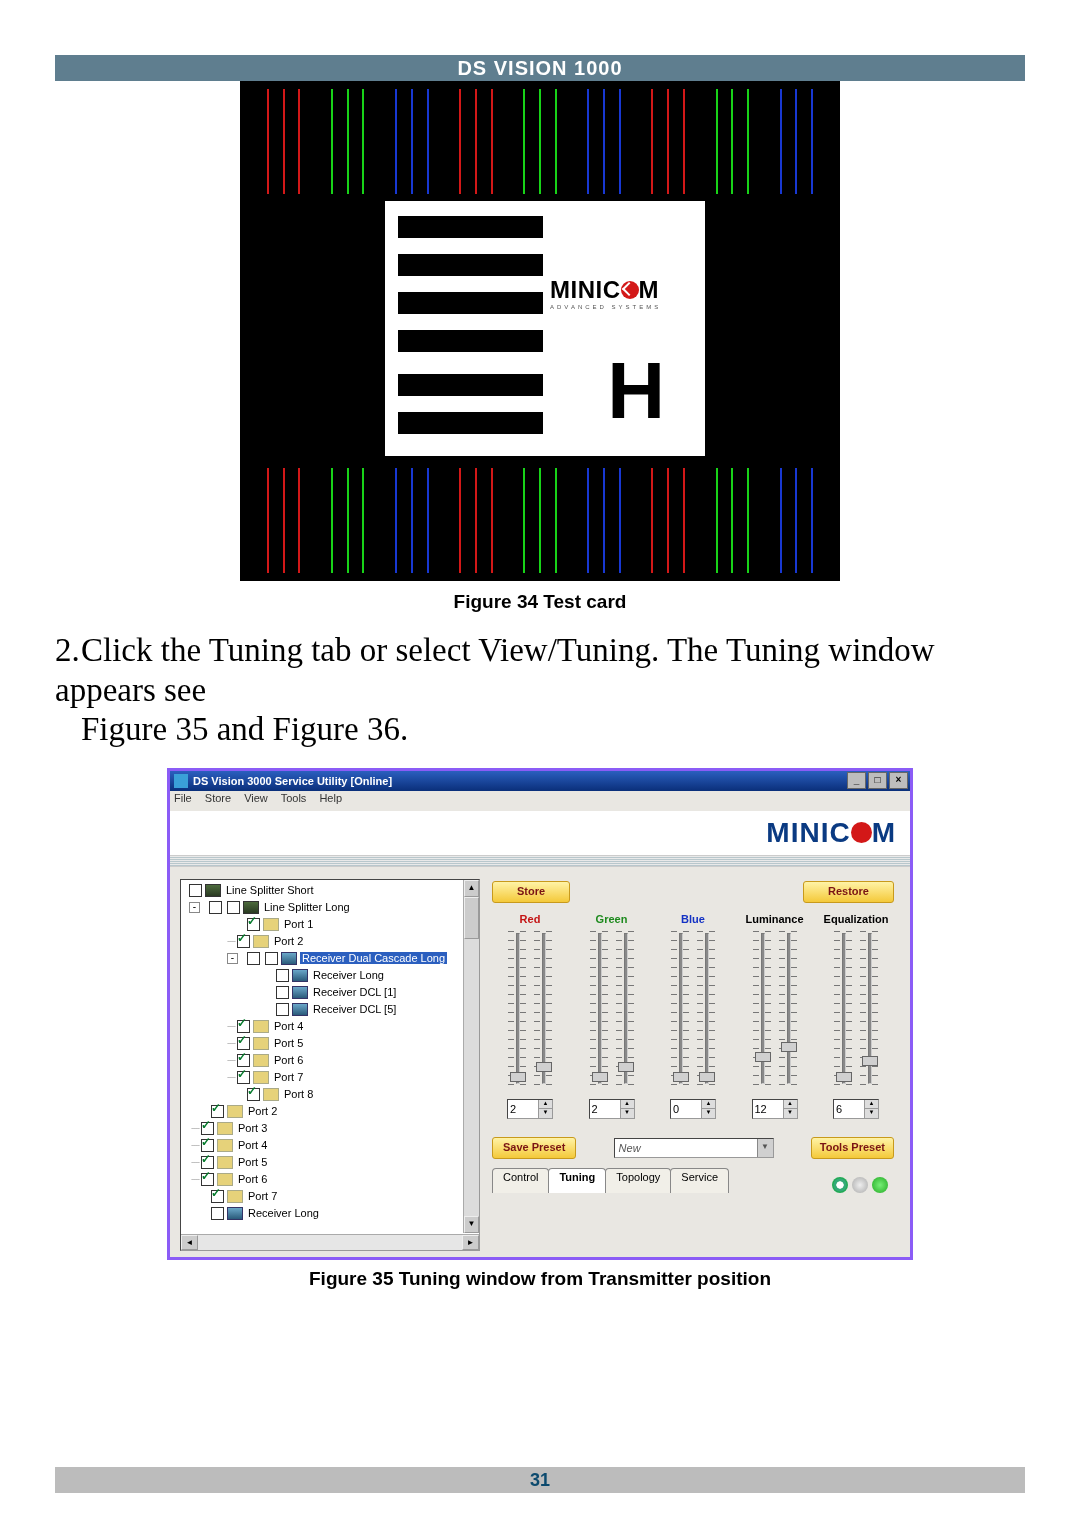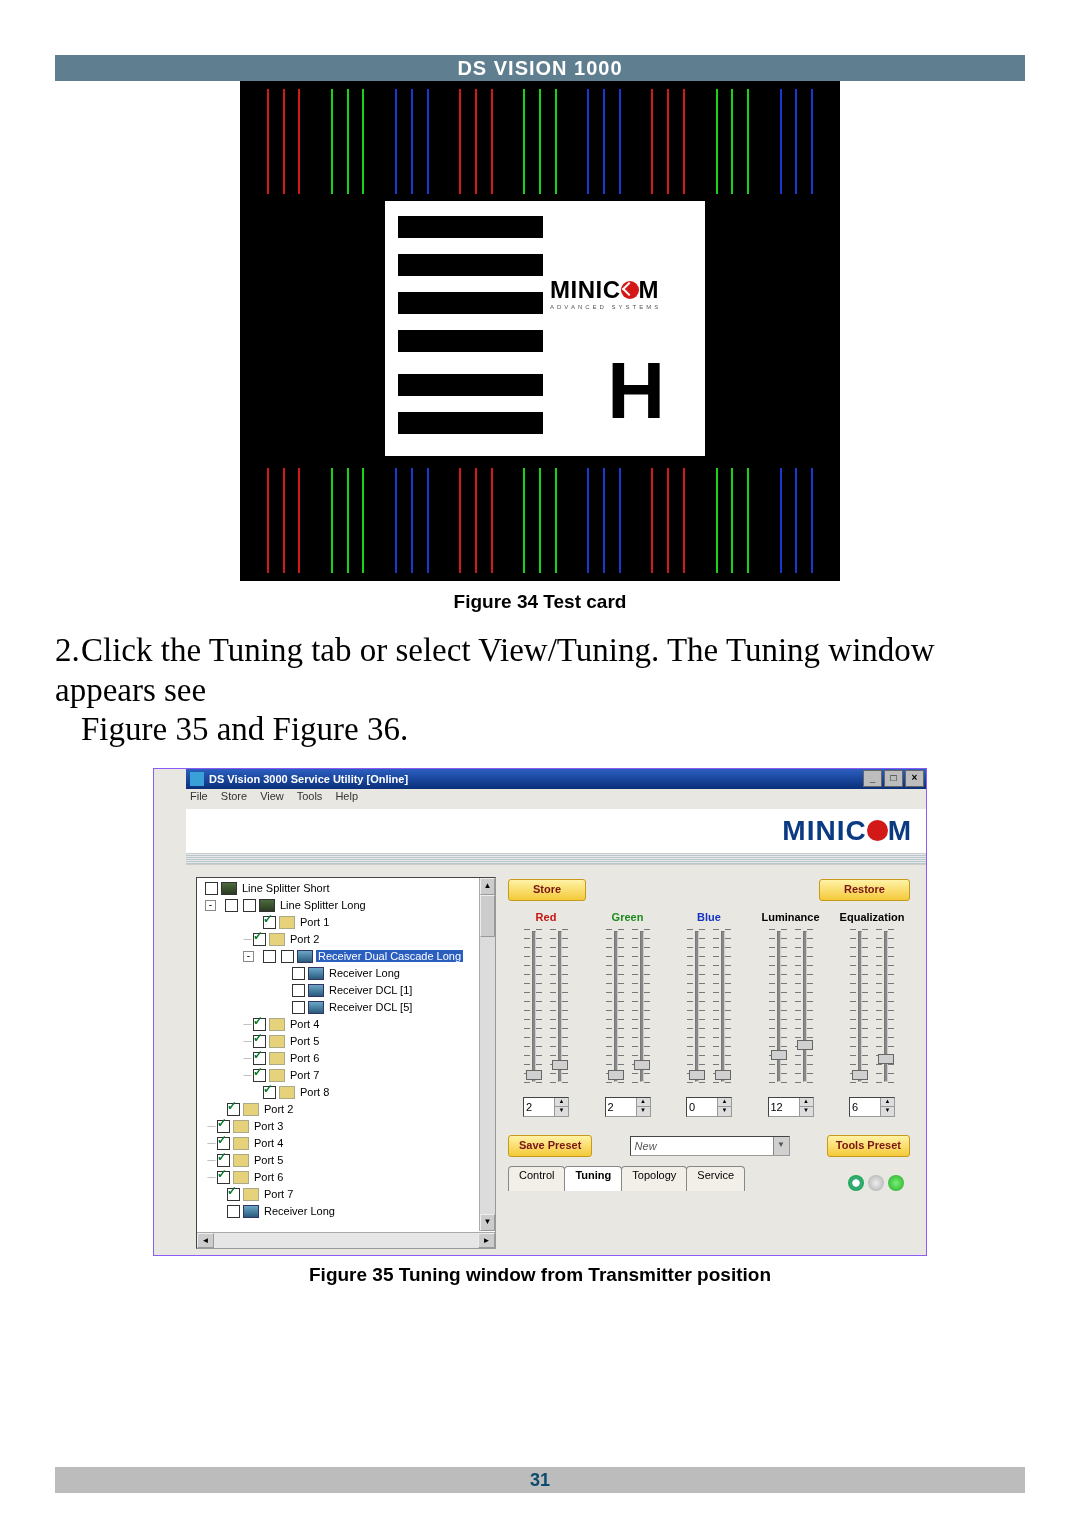--- a/index.html
+++ b/index.html
@@ -126,25 +126,24 @@
     line-height: 1.2;
     margin: 0 0 18px 0;
   }
   .body-text .num { display:inline-block; width: 26px; }
   .indent { padding-left: 26px; display:block;}
 
   
   .shot-wrap {
     width: 740px;
     margin: 0 auto;
-    border: 1px solid #8b5cf6;
+    border: 3px solid #8b5cf6;
     font-family: Tahoma, Arial, sans-serif;
     font-size: 11px;
     background:#e9e7e2;
-    padding-left:32px;
   }
   .titlebar {
     height: 20px;
     background: linear-gradient(#2b5fbf,#0a2f7a);
     color:#fff;
     display:flex;
     align-items:center;
     padding:0 2px 0 4px;
     font-weight:bold;
   }

